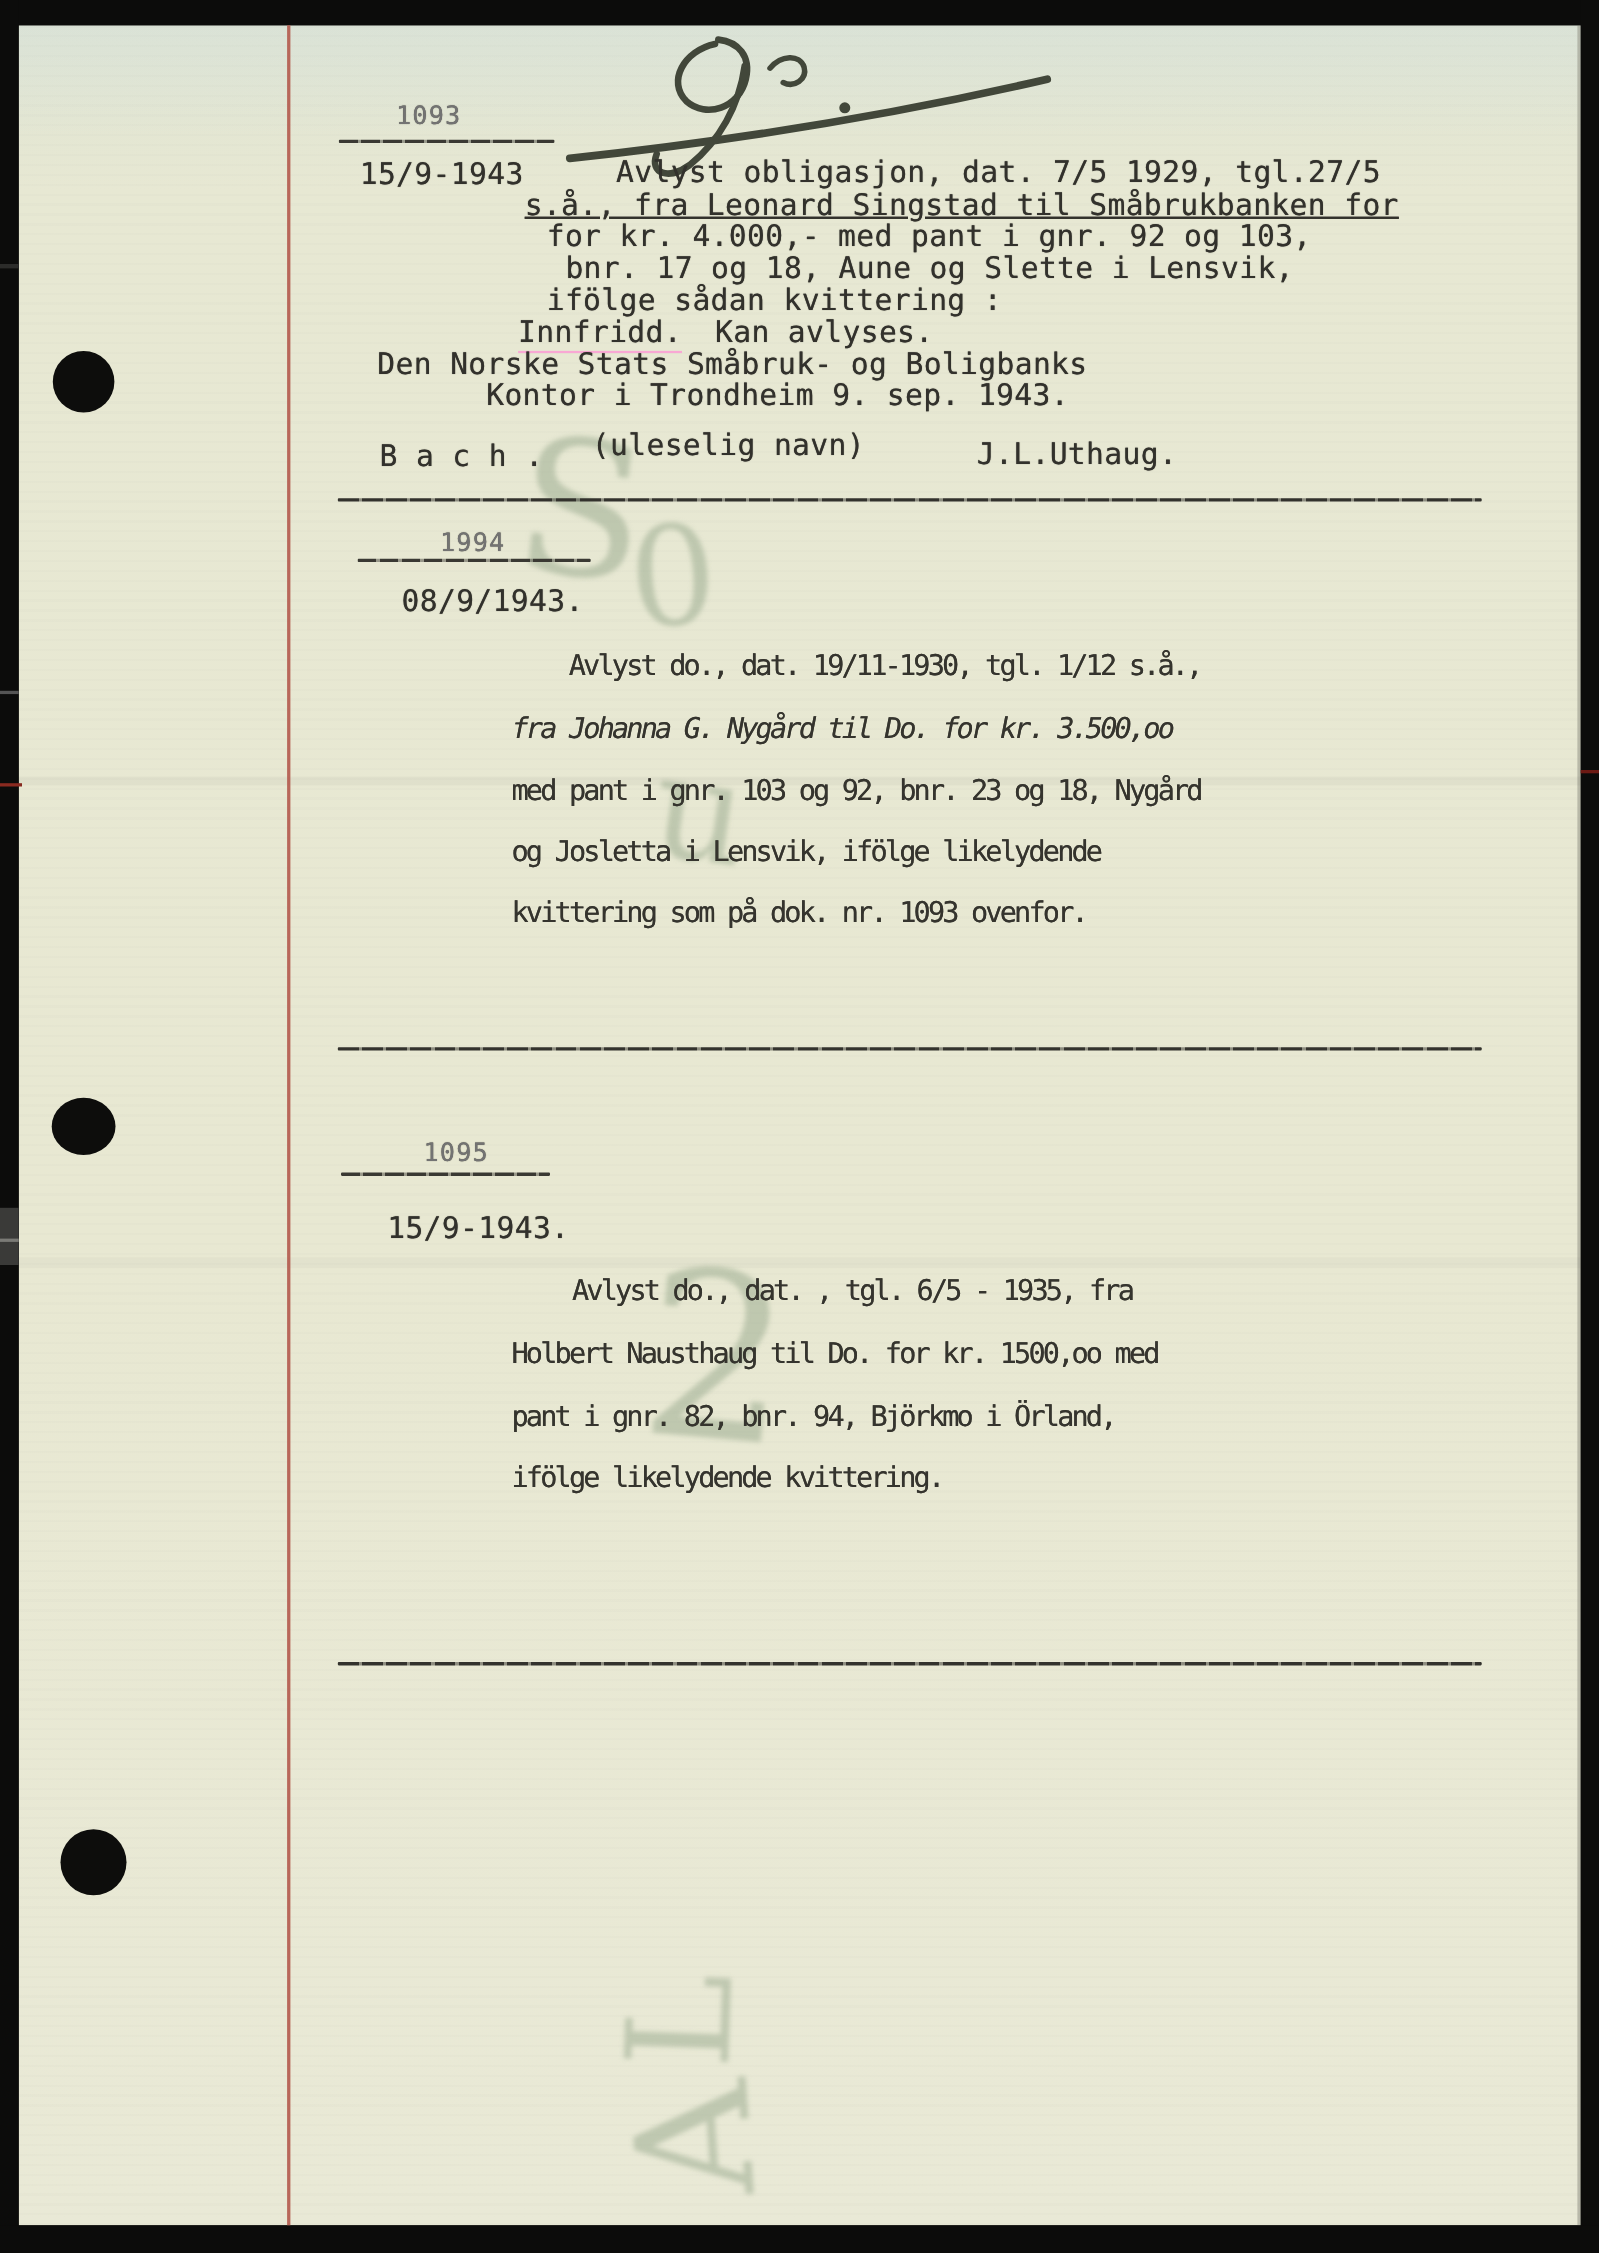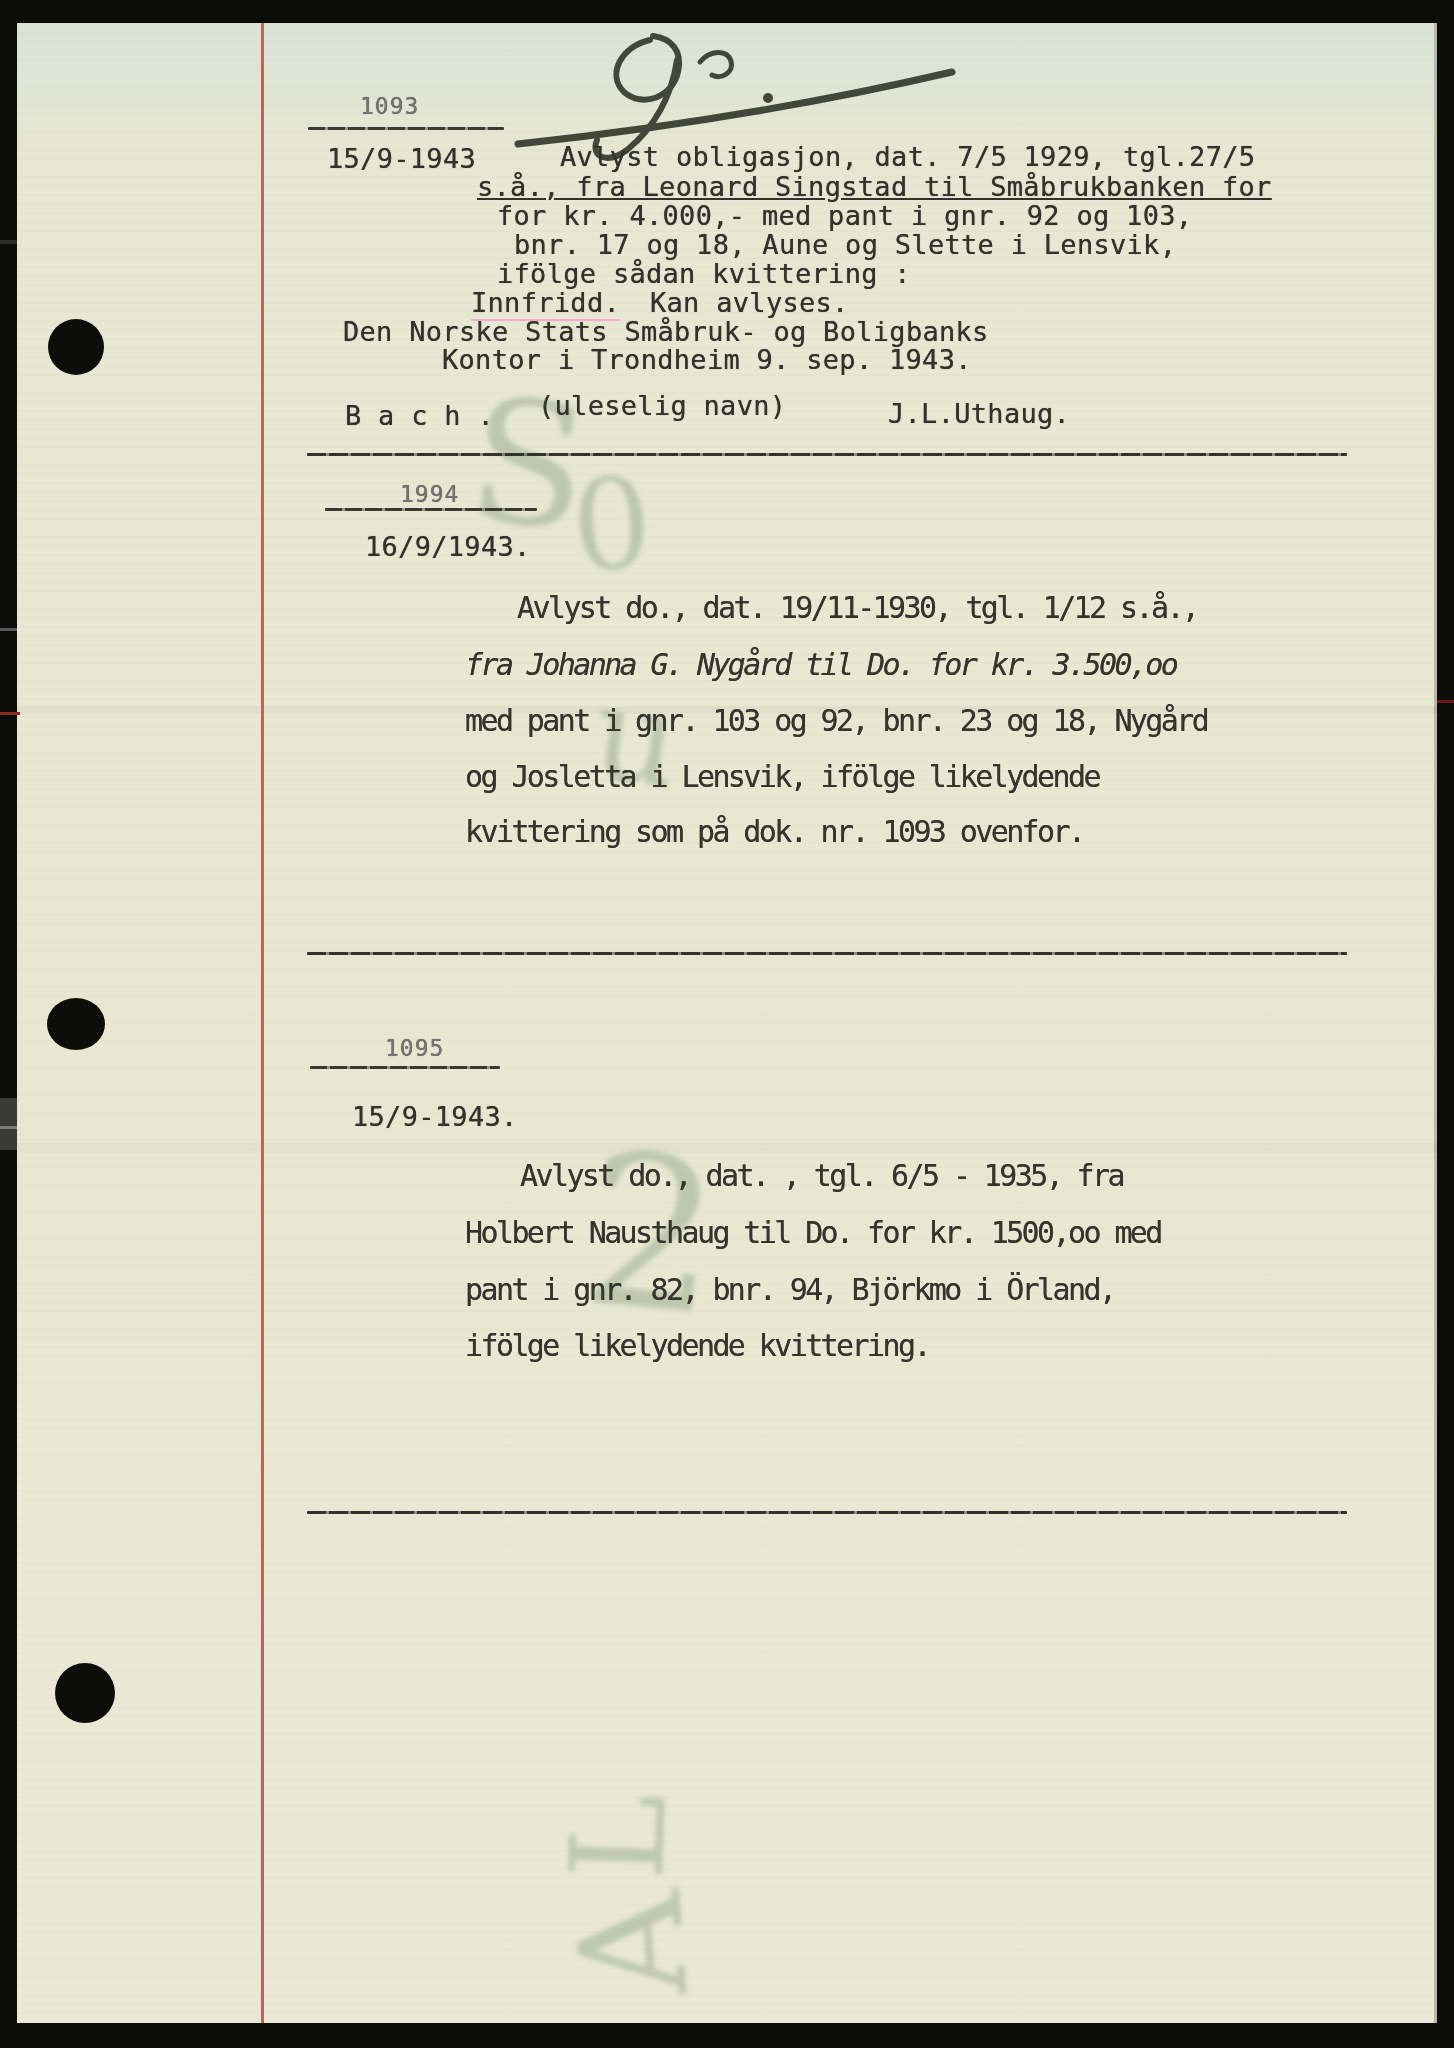--- a/index.html
+++ b/index.html
@@ -23,21 +23,21 @@
   
   .edge{position:absolute;background:#0c0c0b;}
   .streak{position:absolute;}
   
   .margin-rule{position:absolute;background:#b2594c;opacity:.9;}
   
   .hole{position:absolute;background:#0d0d0c;border-radius:50%;}
   
   .t1{position:absolute;font-size:27px;line-height:1;letter-spacing:0.3px;
       color:#32312c;white-space:pre;text-shadow:0 0 0.7px rgba(45,44,38,0.85);}
-  .t2{position:absolute;font-size:30px;line-height:1;letter-spacing:-2.6px;
+  .t2{position:absolute;font-size:26px;line-height:1;letter-spacing:-2.6px;
       color:#35342e;white-space:pre;text-shadow:0 0 0.6px rgba(45,44,38,0.8);}
   .hnum{position:absolute;font-size:23px;line-height:1;letter-spacing:1px;
       color:#737373;white-space:pre;text-shadow:0 0 0.7px rgba(45,44,38,0.85);}
   .uline{position:absolute;height:3px;border-radius:1px;
       background:repeating-linear-gradient(90deg,#3a3933 0 17px, rgba(58,57,51,0.45) 17px 20px);}
   .sep{position:absolute;height:3px;border-radius:1px;
       background:repeating-linear-gradient(90deg,#33322d 0 19px, rgba(51,50,45,0.5) 19px 22px);}
   .uword{border-bottom:2px solid #f9a8d4;padding-bottom:1px;}
   .gap{display:inline-block;width:30px;}
   
@@ -106,21 +106,21 @@
   <div class="t1" style="left:442px;top:346px;">Kontor i Trondheim 9. sep. 1943.</div>
   <div class="t1" style="left:538px;top:374px;margin-top:18px;">(uleselig navn)</div>
   <div class="t1" style="left:345px;top:402px;">B a c h .</div>
   <div class="t1" style="left:888px;top:400px;text-align:center;">J.L.Uthaug.</div>
 
   <div class="sep" style="left:307px;top:453px;width:1040px;"></div>
 
   <div class="hnum" style="left:400px;top:483px;">1994</div>
   <div class="uline" style="left:325px;top:508px;width:212px;"></div>
 
-  <div class="t1" style="left:365px;top:533px;">16/9/1943.</div>
+  <div class="t1" style="left:365px;top:533px;">08/9/1943.</div>
   <div class="t2" style="left:517px;top:593px;">Avlyst do., dat. 19/11-1930, tgl. 1/12 s.å.,</div>
   <div class="t2" style="left:465px;top:650px;font-style:italic;">fra Johanna G. Nygård til Do. for kr. 3.500,oo</div>
   <div class="t2" style="left:465px;top:706px;">med pant i gnr. 103 og 92, bnr. 23 og 18, Nygård</div>
   <div class="t2" style="left:465px;top:762px;">og Josletta i Lensvik, ifölge likelydende</div>
   <div class="t2" style="left:465px;top:817px;">kvittering som på dok. nr. 1093 ovenfor.</div>
 
   <div class="sep" style="left:307px;top:952px;width:1040px;"></div>
 
   <div class="hnum" style="left:385px;top:1037px;">1095</div>
   <div class="uline" style="left:310px;top:1066px;width:190px;"></div>

